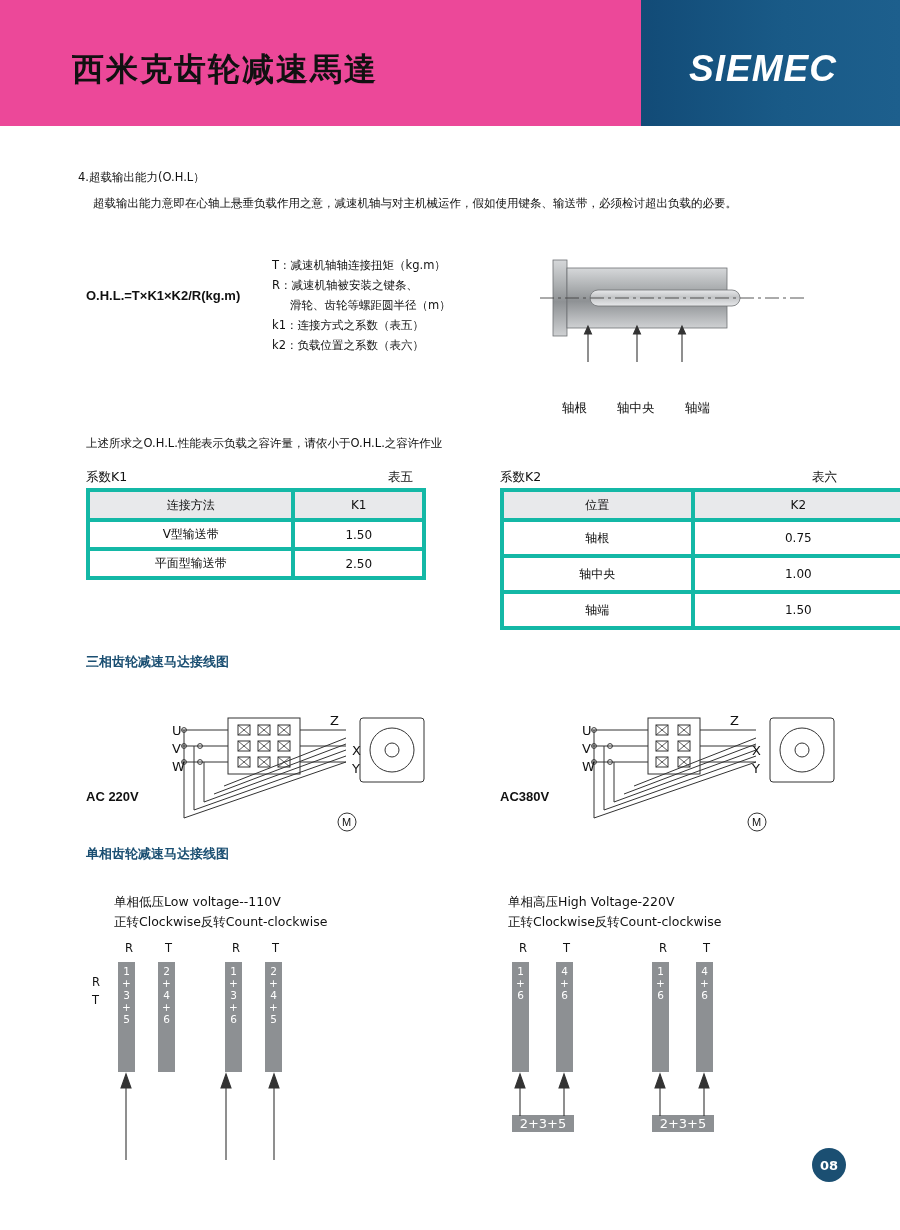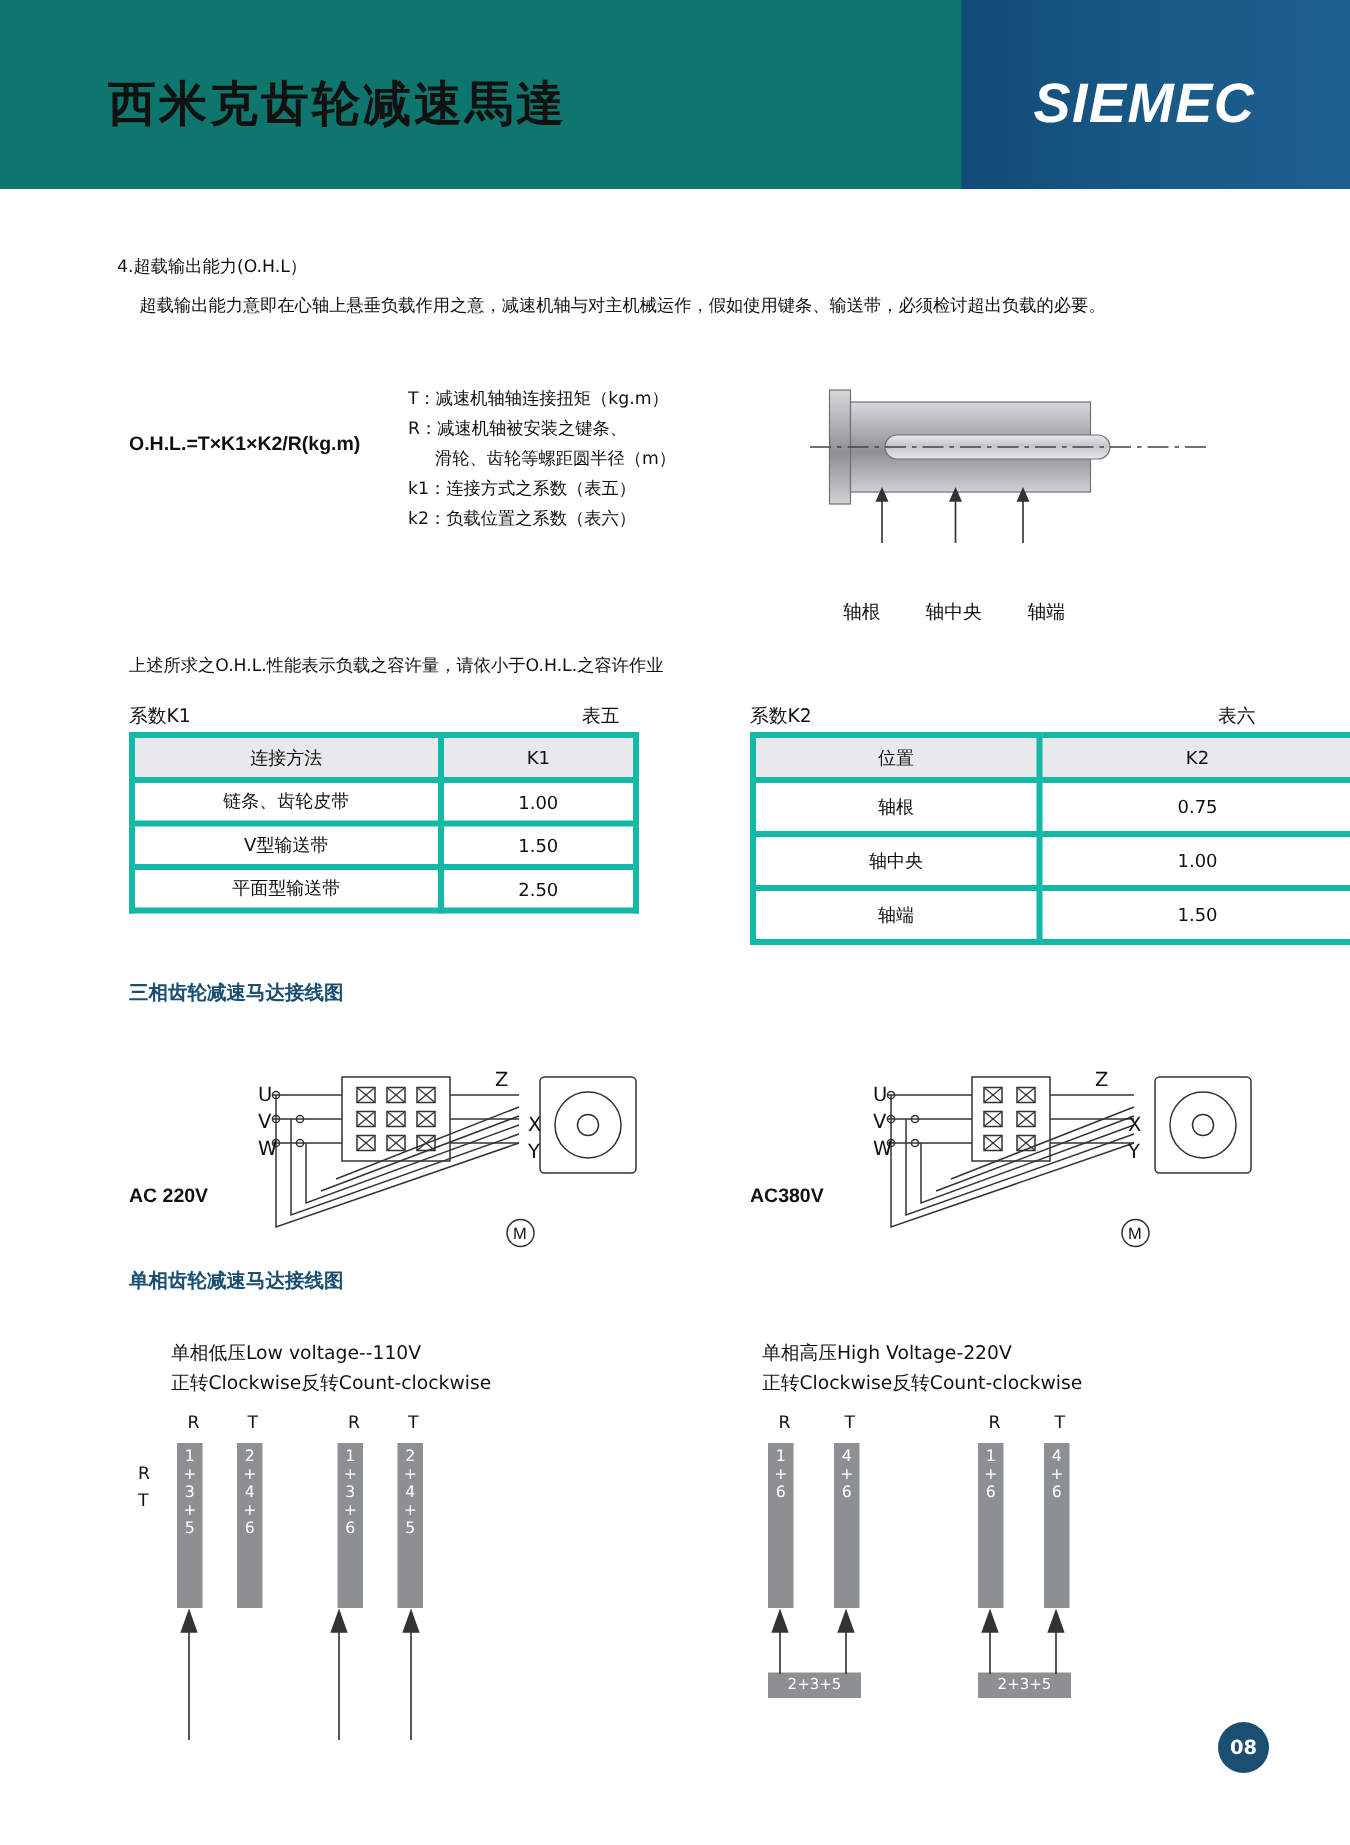--- a/index.html
+++ b/index.html
@@ -6,21 +6,21 @@
   body{
     width:900px;height:1230px;position:relative;
     background:#ffffff;
     font-family:"DejaVu Sans","Liberation Sans",sans-serif;
     color:#111;
     overflow:hidden;
   }
   
   .header{
     position:absolute;left:0;top:0;width:900px;height:126px;
-    background:#0f766e;
+    background:#ec4899;
   }
   .header-title{
     position:absolute;left:72px;top:48px;
     font-size:32px;font-weight:bold;letter-spacing:2px;color:#111;
     font-family:"DejaVu Sans","Liberation Sans",sans-serif;
   }
   .header-brandbox{
     position:absolute;left:641px;top:0;width:259px;height:126px;
     background:#1b4f72;
     background:linear-gradient(to right,#124b77 0%,#195a87 55%,#1d5f8d 100%);
@@ -50,21 +50,21 @@
     font-family:"DejaVu Sans","Liberation Sans",sans-serif;
   }
   table.k thead td{background:#e8e9eb;height:24px;}
   table.k tbody td{height:23px;background:#fff;}
 
   
   .shaft-wrap{position:absolute;left:540px;top:252px;width:270px;height:115px;}
   
   .bar{position:absolute;background:#8d9093;}
   .barlbl{position:absolute;font-size:10.5px;color:#fff;text-align:center;}
-  .blk{position:absolute;background:#8d9093;color:#fff;font-size:10px;
+  .blk{position:absolute;background:#8d9093;color:#fff;font-size:13px;
        text-align:center;line-height:15px;}
 
   
   .pagenum{
     position:absolute;left:812px;top:1148px;width:34px;height:34px;border-radius:50%;
     background:#1b4f72;color:#fff;font-size:13px;font-weight:bold;
     display:flex;align-items:center;justify-content:center;
   }
   .footrule{position:absolute;left:0;top:1219px;width:900px;height:11px;background:#fff;}
   svg{display:block;}
@@ -134,24 +134,20 @@
 <div class="t cn s12" style="left:86px;top:469px;">系数K1</div>
 <div class="t cn s12" style="left:388px;top:469px;">表五</div>
 <table class="k" style="left:86px;top:488px;width:340px;">
   <thead>
     <tr>
       <td style="width:210px;">连接方法</td>
       <td style="width:130px;">K1</td>
     </tr>
   </thead>
   <tbody>
-    <tr>
-      <td>链条、齿轮皮带</td>
-      <td>1.00</td>
-    </tr>
     <tr>
       <td>V型输送带</td>
       <td>1.50</td>
     </tr>
     <tr>
       <td>平面型输送带</td>
       <td>2.50</td>
     </tr>
   </tbody>
 </table>

